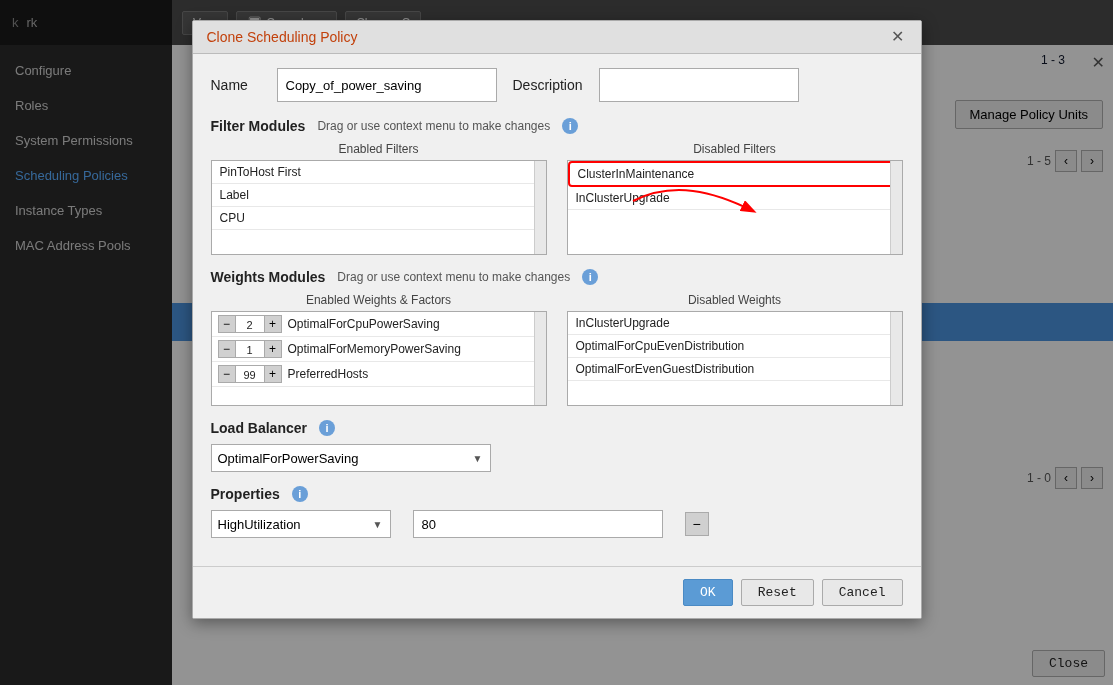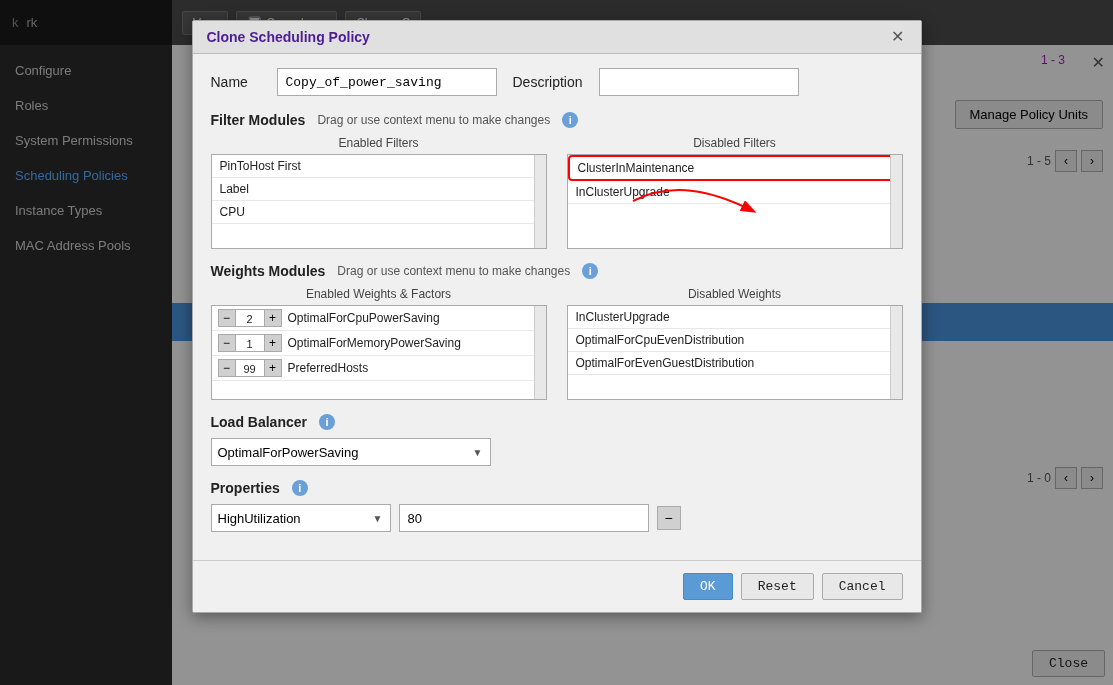--- a/index.html
+++ b/index.html
@@ -151,22 +151,22 @@
     .modal-titlebar {
       background: #e0e0e0;
       border-bottom: 1px solid #bbb;
       padding: 8px 14px;
       display: flex;
       align-items: center;
       justify-content: space-between;
     }
     .modal-title {
       font-size: 14px;
-      font-weight: bold;
-      color: #4c1d95;
+      font-weight: normal;
+      color: #c2410c;
     }
     .modal-close {
       background: none;
       border: none;
       font-size: 16px;
       cursor: pointer;
       color: #555;
       line-height: 1;
       padding: 0 2px;
     }
@@ -185,22 +185,21 @@
     .form-label {
       font-size: 14px;
       color: #222;
       min-width: 50px;
     }
     .form-input {
       border: 1px solid #aaa;
       background: #fff;
       padding: 4px 8px;
       font-size: 13px;
-      height: 28px;
-      font-family: Liberation Mono, monospace;
+      height: 34px;
     }
     .name-input { width: 220px; }
     .desc-input { width: 200px; }
 
     
     .section-header {
       display: flex;
       align-items: center;
       gap: 12px;
       margin-bottom: 8px;
@@ -335,21 +334,21 @@
       transform: translateY(-50%);
       font-size: 10px;
       color: #555;
       pointer-events: none;
     }
 
     
     .props-row {
       display: flex;
       align-items: center;
-      gap: 8px;
+      gap: 22px;
     }
     .props-select {
       width: 180px;
       height: 28px;
       border: 1px solid #aaa;
       background: #fff;
       font-size: 13px;
       padding: 0 6px;
       -webkit-appearance: none;
       appearance: none;
@@ -470,21 +469,21 @@
       <span>🖥</span>
       <span>Console</span>
       <span>▼</span>
     </button>
     <button class="topbar-btn">Change C</button>
   </div>
 
   <div class="right-panel">
     <button class="panel-close">✕</button>
 
-    <div style="position:absolute; top:8px; right:48px; font-size:12px; color:#a21caf;">1 - 3</div>
+    <div style="position:absolute; top:8px; right:48px; font-size:12px; color:#0f172a;">1 - 3</div>
 
     <div class="policy-units-area">
       <button class="manage-policy-btn">Manage Policy Units</button>
     </div>
 
     <div class="pagination-area">
       <span>1 - 5</span>
       <button class="pag-btn">‹</button>
       <button class="pag-btn">›</button>
     </div>

